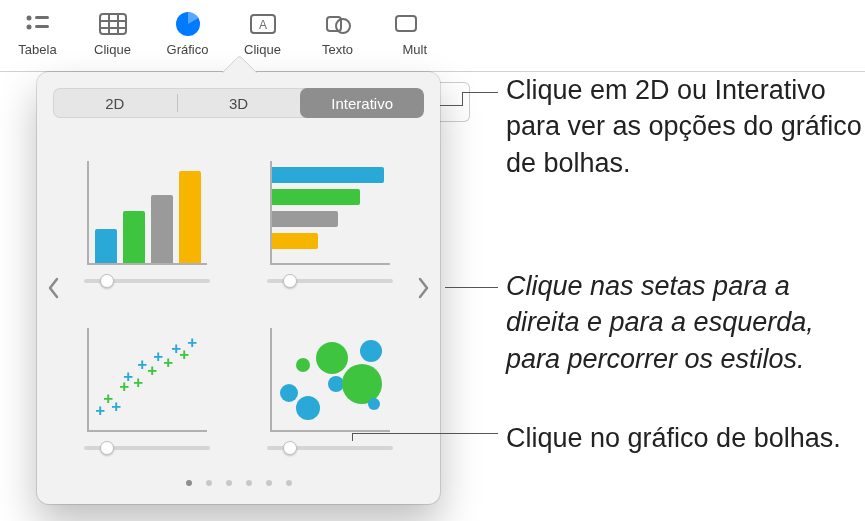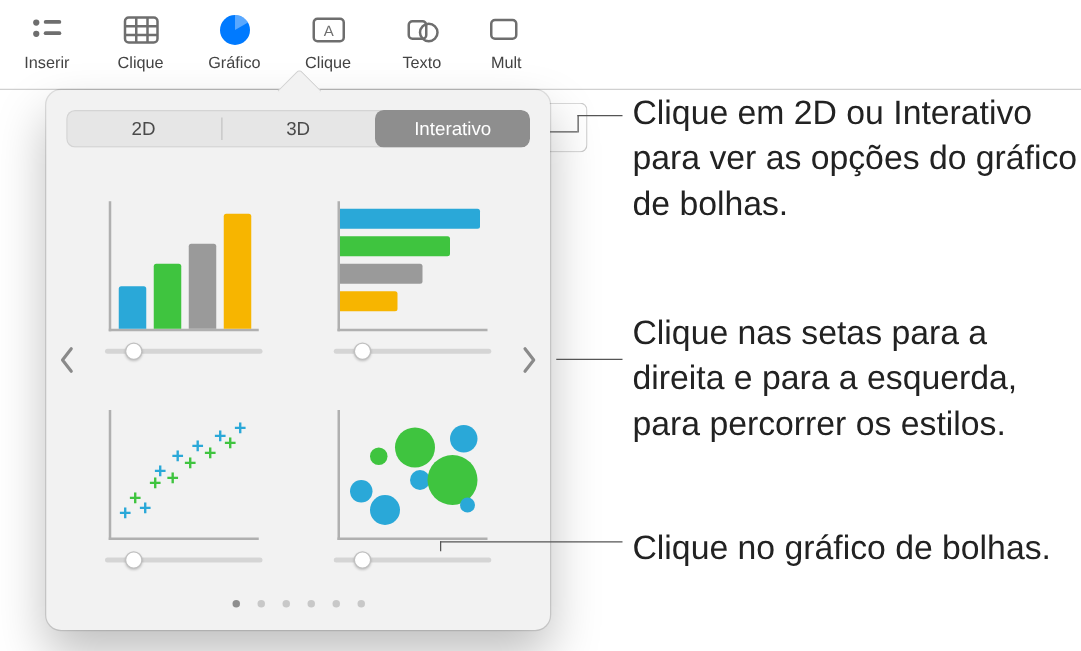--- a/index.html
+++ b/index.html
@@ -36,21 +36,21 @@
       align-items: center;
       justify-content: center;
       color: #6e6e6e;
     }
     .toolbar-item.active .toolbar-icon { color: #007aff; }
     .toolbar-label {
       font-size: 13px;
       color: #444;
       margin-top: 3px;
     }
-    .toolbar-item.cutoff { width: 52px; overflow: hidden; align-items: center; padding-left: 8px;}
+    .toolbar-item.cutoff { width: 52px; overflow: hidden; align-items: flex-end; padding-left: 8px;}
 
     
     .popover {
       position: absolute;
       top: 72px;
       left: 37px;
       width: 403px;
       height: 432px;
       background: #f2f2f2;
       border-radius: 12px;
@@ -224,21 +224,21 @@
 
     
     .annotation {
       position: absolute;
       font-size: 27px;
       color: #222;
       line-height: 1.35;
       max-width: 360px;
     }
     .ann1 { top: 72px; left: 506px; }
-    .ann2 { top: 248px; left: 506px; }
+    .ann2 { top: 268px; left: 506px; font-style: italic; }
     .ann3 { top: 420px; left: 506px; }
     .co-segment { position:absolute; background:#555; }
     
     .l1a { top:105px; left:440px; width:22px; height:1px; }
     .l1b { top:92px; left:462px; width:1px; height:14px; }
     .l1c { top:92px; left:462px; width:36px; height:1px; }
 
     
     .l2a { top:287px; left:445px; width:53px; height:1px; }
     
@@ -263,21 +263,21 @@
 <div class="toolbar">
   <div class="toolbar-item">
     <div class="toolbar-icon">
       <svg width="30" height="24" viewBox="0 0 30 24">
           <circle cx="6" cy="6" r="2.5" fill="currentColor"></circle>
           <rect x="12" y="4" width="14" height="3" rx="1.5" fill="currentColor"></rect>
           <circle cx="6" cy="15" r="2.5" fill="currentColor"></circle>
           <rect x="12" y="13" width="14" height="3" rx="1.5" fill="currentColor"></rect>
         </svg>
     </div>
-    <div class="toolbar-label">Inserir</div>
+    <div class="toolbar-label">Tabela</div>
   </div>
   <div class="toolbar-item">
     <div class="toolbar-icon">
       <svg width="30" height="24" viewBox="0 0 30 24">
           <rect x="2" y="2" width="26" height="20" rx="3" fill="none" stroke="currentColor" stroke-width="2"></rect>
           <line x1="2" y1="9" x2="28" y2="9" stroke="currentColor" stroke-width="2"></line>
           <line x1="2" y1="16" x2="28" y2="16" stroke="currentColor" stroke-width="2"></line>
           <line x1="11" y1="2" x2="11" y2="22" stroke="currentColor" stroke-width="2"></line>
           <line x1="20" y1="2" x2="20" y2="22" stroke="currentColor" stroke-width="2"></line>
         </svg>

